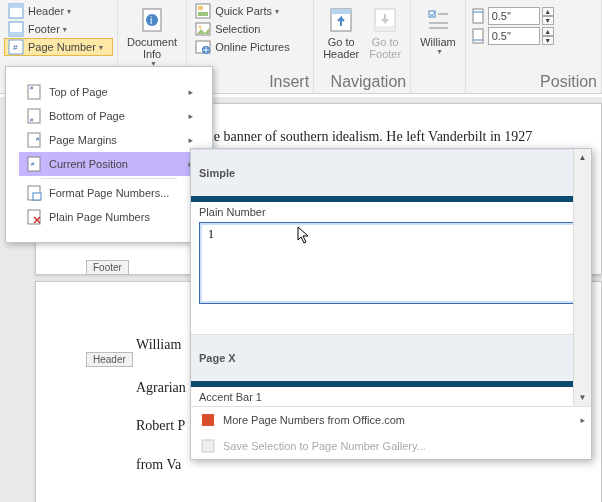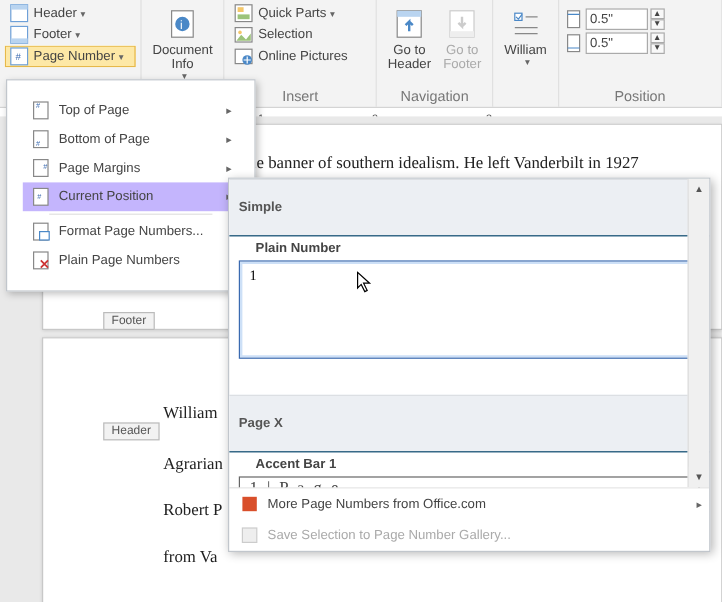--- a/index.html
+++ b/index.html
@@ -1,19 +1,19 @@
 <!DOCTYPE html>
 <html><head>
 <meta charset="utf-8">
 <style>
 html,body{margin:0;padding:0;font-family:"Segoe UI",Tahoma,sans-serif;font-size:11px;color:#444;background:#fff;width:602px;height:502px;overflow:hidden}
 .ribbon{display:flex;background:#f3f3f3;border-bottom:1px solid #d4d4d4}
 .grp{border-right:1px solid #e0e0e0;padding:2px 4px 1px;display:flex;flex-direction:column;justify-content:space-between}
 .grp-body{display:flex;align-items:flex-start}
-.grp-lbl{text-align:center;font-size:12px;color:#777;padding:2px 0 1px}
+.grp-lbl{text-align:right;font-size:16px;color:#777;padding:2px 0 1px}
 .vbtn{display:flex;flex-direction:column;align-items:center;padding:2px 5px;cursor:default;text-align:center;line-height:1.1}
 .vbtn .ic{width:32px;height:32px;display:flex;align-items:center;justify-content:center}
 .hbtn{display:flex;align-items:center;padding:1px 4px;cursor:default;white-space:nowrap}
 .hbtn .ic{width:16px;height:16px;display:flex;align-items:center;justify-content:center;margin-right:4px}
 .hbtn.sel{background:#fde8a6;box-shadow:inset 0 0 0 1px #e6b84a}
 .caret{font-size:8px;margin-left:3px;color:#666}
 .col{display:flex;flex-direction:column}
 .posrow{display:flex;align-items:center;margin:1px 0}
 .posrow .box{border:1px solid #aaa;background:#fff;width:44px;height:16px;padding:0 3px;line-height:16px;margin:0 2px;display:inline-block}
 .spn{display:flex;flex-direction:column}
@@ -25,22 +25,22 @@
 .doctxt{font-family:"Times New Roman",serif;font-size:14px;color:#222;line-height:1.9}
 .tag{position:absolute;border:1px solid #bbb;background:#f2f2f2;font-size:10px;padding:1px 6px;color:#555}
 .menu{position:absolute;left:5px;top:66px;width:180px;background:#fff;border:1px solid #c1c6cc;box-shadow:2px 2px 6px rgba(0,0,0,.25);padding:13px;z-index:10}
 .mitem{display:flex;align-items:center;padding:4px 6px;cursor:default;position:relative}
 .mitem.hi{background:#c4b5fd}
 .mitem .ic{width:18px;height:16px;margin-right:6px;display:flex;align-items:center;justify-content:center}
 .mitem .sub{position:absolute;right:6px;font-size:9px;color:#666}
 .msep{border-top:1px solid #e0e0e0;margin:2px 22px}
 .gallery{position:absolute;left:190px;top:148px;width:400px;height:310px;background:#fff;border:1px solid #c1c6cc;box-shadow:2px 2px 8px rgba(0,0,0,.3);z-index:20;display:flex;flex-direction:column}
 .gwrap{flex:1;overflow:hidden;position:relative}
-.gcat{background:#eceff3;border-top:1px solid #dcdfe3;border-bottom:1px solid #0c4a6e;padding:17px 8px;font-size:11px;font-weight:bold;color:#555}
-.gname{padding:4px 22px 2px;font-size:11px;font-weight:bold;color:#444}
+.gcat{background:#eceff3;border-top:1px solid #dcdfe3;border-bottom:6px solid #0c4a6e;padding:17px 8px;font-size:11px;font-weight:bold;color:#555}
+.gname{padding:4px 8px 2px;font-size:11px;font-weight:normal;color:#444}
 .gprev{margin:2px 8px 6px;border:1px solid #3a6ab0;background:#fff;height:80px;position:relative;box-shadow:inset 0 0 0 2px #cde0f7}
 .gprev .pn{position:absolute;left:8px;top:4px;font-family:"Times New Roman",serif;font-size:12px;color:#000}
 .gprev2{margin:2px 8px 6px;border:1px solid #666;background:#fff;height:50px;position:relative}
 .gprev2 .ac{position:absolute;left:8px;top:2px;font-family:"Times New Roman",serif;font-size:14px;letter-spacing:2px}
 .gfoot{border-top:1px solid #e0e0e0}
 .gfoot .mitem{padding:5px 8px}
 .sbar{position:absolute;right:0;top:0;bottom:0;width:17px;background:#f0f0f0;border-left:1px solid #dcdcdc}
 .sbar .ar{height:17px;text-align:center;font-size:8px;line-height:17px;color:#555;background:#f0f0f0}
 .disabled{color:#aaa}
 .cursor{position:absolute;left:297px;top:226px;z-index:30;pointer-events:none}

